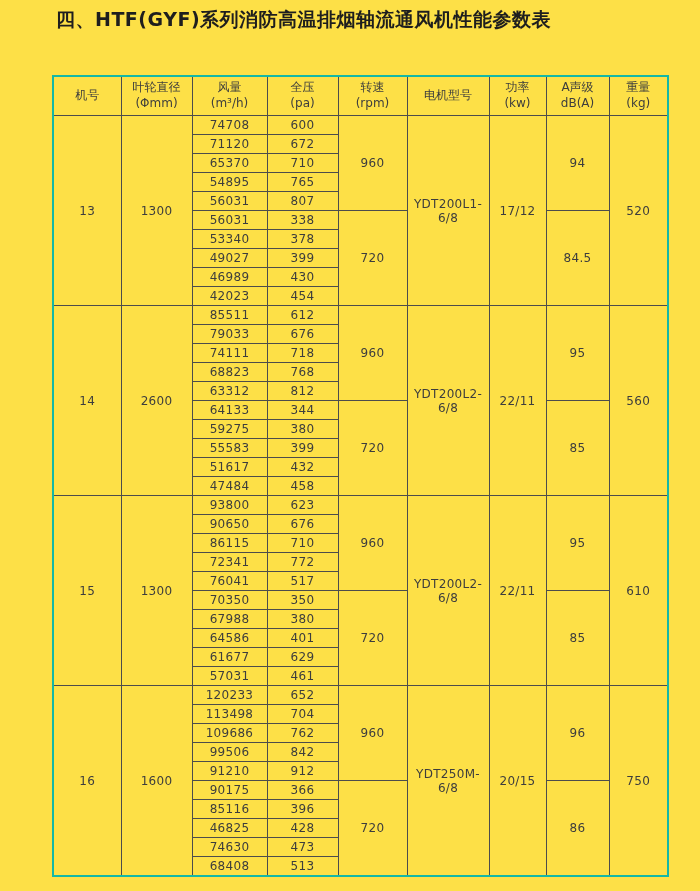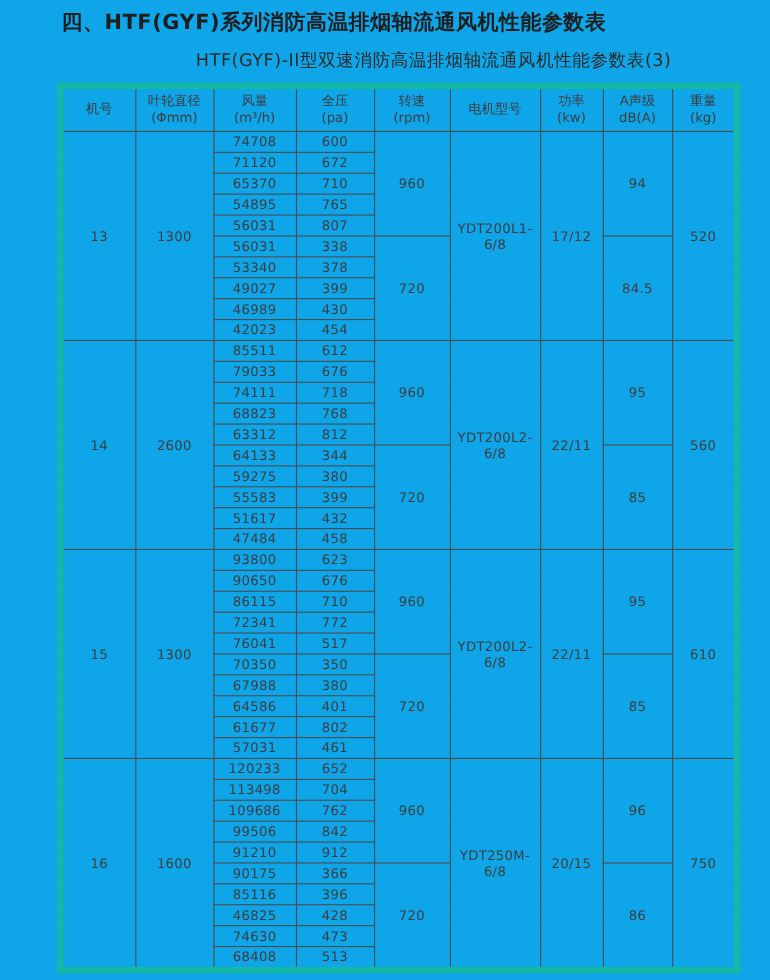--- a/index.html
+++ b/index.html
@@ -36,21 +36,21 @@
     letter-spacing: 0.5px;
     white-space: nowrap;
   }
   table.params {
     position: absolute;
     left: 52px;
     top: 75px;
     width: 615px;
     border-collapse: collapse;
     table-layout: fixed;
-    border: 6px solid #14b8a6;
+    border: 2px solid #14b8a6;
   }
   table.params th,
   table.params td {
     border: 1px solid #4c4c4c;
     text-align: center;
     vertical-align: middle;
     padding: 0;
     overflow: hidden;
     color: #3d3d3d;
   }
@@ -64,23 +64,22 @@
   table.params tbody td {
     height: 18px;
     font-size: 12px;
     letter-spacing: 0.3px;
   }
   td.motor { font-size: 11px; letter-spacing: 0; }
 </style>
 </head>
 <body>
 
-<div class="page" style="background: #0ea5e9; color: rgb(61, 61, 61);">
+<div class="page" style="background: #fde047; color: rgb(61, 61, 61);">
   <h1 class="title">四、HTF(GYF)系列消防高温排烟轴流通风机性能参数表</h1>
-  <div class="subtitle">HTF(GYF)-II型双速消防高温排烟轴流通风机性能参数表(3)</div>
 
   <table class="params">
     <colgroup>
       <col style="width:68px">
       <col style="width:71px">
       <col style="width:75px">
       <col style="width:71px">
       <col style="width:69px">
       <col style="width:82px">
       <col style="width:57px">
@@ -260,21 +259,21 @@
         <tr>
           <td>67988</td>
           <td>380</td>
         </tr>
         <tr>
           <td>64586</td>
           <td>401</td>
         </tr>
         <tr>
           <td>61677</td>
-          <td>802</td>
+          <td>629</td>
         </tr>
         <tr>
           <td>57031</td>
           <td>461</td>
         </tr>
         <tr>
           <td rowspan="10">16</td>
           <td rowspan="10">1600</td>
           <td>120233</td>
           <td>652</td>

